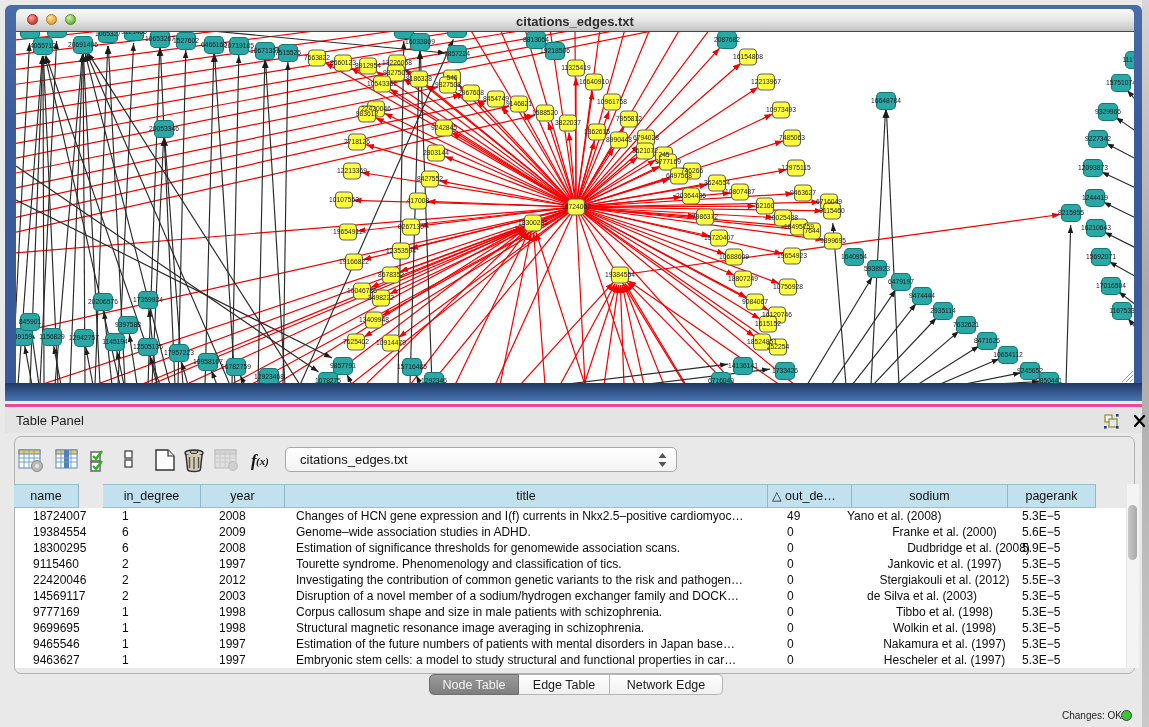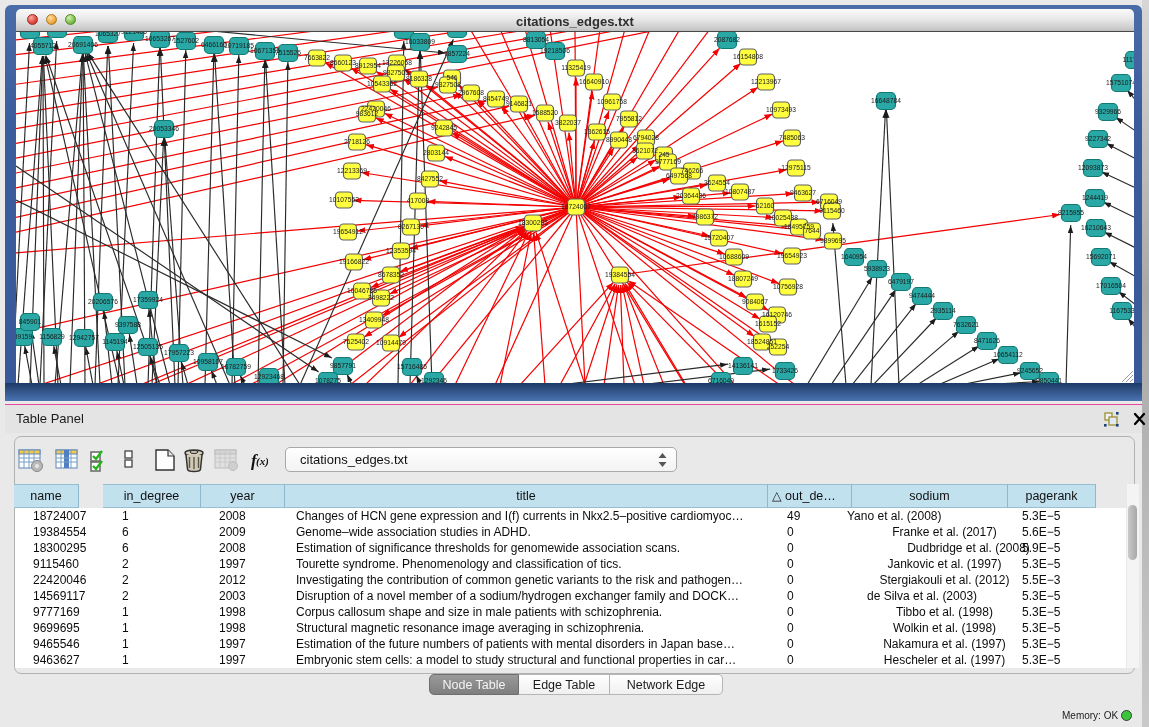--- a/index.html
+++ b/index.html
@@ -6,21 +6,21 @@
  font-family:"Liberation Sans",sans-serif}
 .abs{position:absolute}
 #rightstrip{left:1142px;top:0;width:7px;height:727px;background:linear-gradient(180deg,#d6d6d6,#a8a8a8 40%,#c9c9c9)}
 #bframe{left:5px;top:5px;width:1137px;height:395px;background:linear-gradient(180deg,#4a6ca8,#3a5c9c 30%,#38589a);border-radius:6px 6px 0 0}
 #bband{left:5px;top:383px;width:1137px;height:18px;background:linear-gradient(180deg,#1d3a66,#4b74b2)}
 #titlebar{left:16px;top:9px;width:1118px;height:23px;border-radius:5px 5px 0 0;
  background:linear-gradient(180deg,#fafafa,#eaeaea 42%,#cecece 85%,#bfbfbf);border-bottom:1px solid #484848}
 #titlebar .tl{position:absolute;top:5px;width:11px;height:11px;border-radius:50%}
 #wtitle{position:absolute;left:0;right:0;top:4.5px;text-align:center;font-size:13px;font-weight:700;color:#2e2e2e}
 #canvas{left:16px;top:32px;width:1118px;height:351px;background:#ffffff;overflow:hidden}
-#tpbar{left:5px;top:404px;width:1137px;height:29px;background:#e4e4e4;border-top:1px solid #ec4899}
+#tpbar{left:5px;top:404px;width:1137px;height:29px;background:#e4e4e4;border-top:3px solid #ec4899}
 #tptitle{position:absolute;left:11px;top:6px;font-size:13px;color:#1c1c1c}
 #panel{left:14px;top:436px;width:1121px;height:238px;background:#e9e9e9;border:1px solid #b2b2b2;border-radius:7px}
 #combo{left:285px;top:447px;width:392px;height:25px;background:linear-gradient(180deg,#ffffff,#f3f3f3);border:1px solid #a9a9a9;border-radius:5px;font-size:13px;color:#111;line-height:23px;padding-left:14px}
 .thead{top:484px;height:24px;background:#c2e1ee;border-top:1px solid #96bfd2;border-bottom:1px solid #96bfd2;
  font-size:12.5px;color:#111;text-align:center;line-height:23px;border-right:1px solid #8db8cc}
 .trow{position:absolute;left:15px;width:1111px;height:16px;font-size:12px;color:#0c0c0c}
 .trow span{position:absolute;top:1px;white-space:nowrap}
 #white{left:15px;top:508px;width:1111px;height:160px;background:#fff}
 #sbar{left:1127px;top:484px;width:12px;height:184px;background:#f4f4f4}
 #sthumb{left:1128px;top:505px;width:9px;height:55px;background:linear-gradient(90deg,#c9c9c9,#a8a8a8);border-radius:5px}
@@ -616,21 +616,21 @@
     <span style="left:772px">49</span>
     <span style="left:832px;width:155px;text-align:left">Yano et al. (2008)</span>
     <span style="left:1007px">5.3E−5</span>
   </div>
 <div class="trow" style="top:524px">
     <span style="left:18px">19384554</span>
     <span style="left:107px">6</span>
     <span style="left:204px">2009</span>
     <span style="left:281px">Genome–wide association studies in ADHD.</span>
     <span style="left:772px">0</span>
-    <span style="left:852px;width:155px;text-align:center">Franke et al. (2017)</span>
+    <span style="left:852px;width:155px;text-align:center">Franke et al. (2000)</span>
     <span style="left:1007px">5.6E−5</span>
   </div>
 <div class="trow" style="top:540px">
     <span style="left:18px">18300295</span>
     <span style="left:107px">6</span>
     <span style="left:204px">2008</span>
     <span style="left:281px">Estimation of significance thresholds for genomewide association scans.</span>
     <span style="left:772px">0</span>
     <span style="left:876px;width:155px;text-align:center">Dudbridge et al. (2008)</span>
     <span style="left:1007px">5.9E−5</span>
@@ -696,14 +696,14 @@
     <span style="left:281px">Embryonic stem cells: a model to study structural and functional properties in car…</span>
     <span style="left:772px">0</span>
     <span style="left:852px;width:155px;text-align:center">Hescheler et al. (1997)</span>
     <span style="left:1007px">5.3E−5</span>
   </div>
 <div class="abs" id="sbar"></div>
 <div class="abs" id="sthumb"></div>
 <div class="abs tab" style="left:429px;width:90px;background:linear-gradient(180deg,#9a9a9a,#7e7e7e);border:1px solid #6e6e6e;border-radius:5px 0 0 5px;color:#f4f4f4">Node Table</div>
 <div class="abs tab" style="left:519px;width:91px;background:linear-gradient(180deg,#ffffff,#f0f0f0);border:1px solid #b5b5b5;border-left:none;color:#1c1c1c">Edge Table</div>
 <div class="abs tab" style="left:610px;width:113px;background:linear-gradient(180deg,#ffffff,#f0f0f0);border:1px solid #b5b5b5;border-left:none;border-radius:0 5px 5px 0;color:#1c1c1c">Network Edge</div>
-<div class="abs" id="memtxt">Memory: OK</div>
+<div class="abs" id="memtxt">Changes: OK</div>
 <div class="abs" style="left:1121px;top:710px;width:11px;height:11px;border-radius:50%;background:#3bc53b;border:1px solid #3c3c3c"></div>
 
 </body></html>

